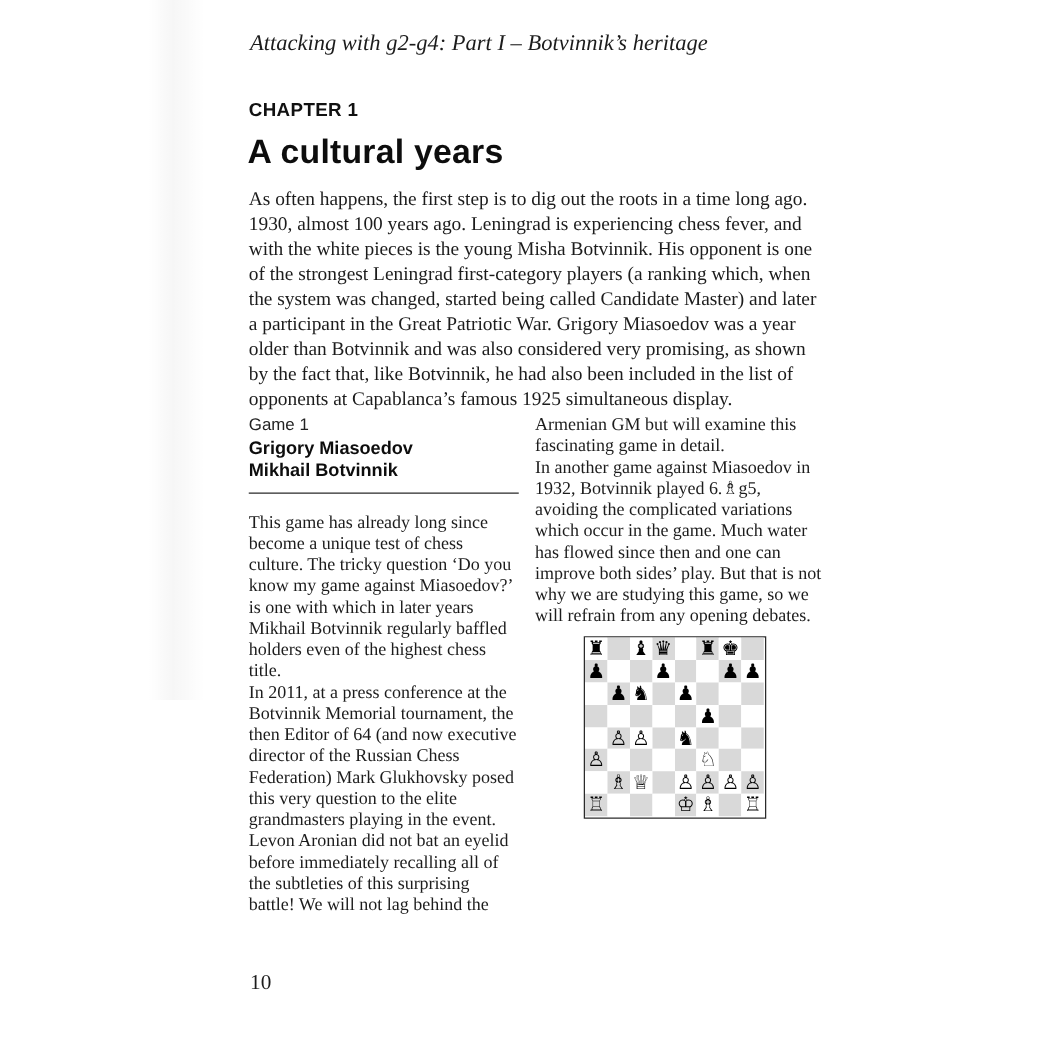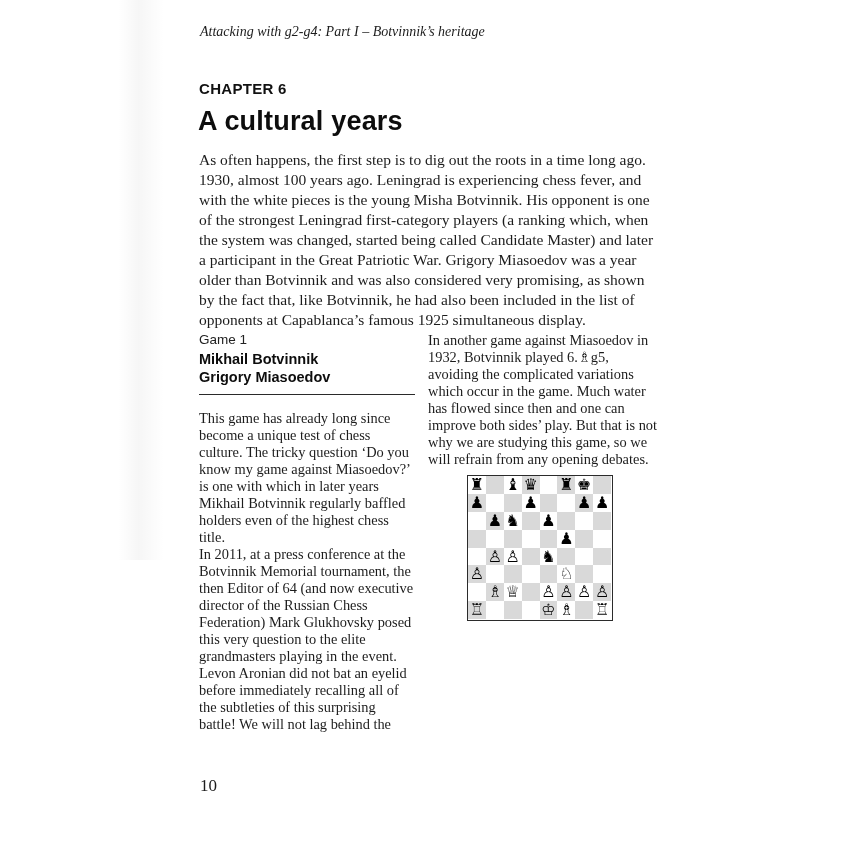--- a/index.html
+++ b/index.html
@@ -13,21 +13,21 @@
   }
   .page { position:absolute; inset:0; background:#ffffff; }
   
   .crease {
     position:absolute; left:118px; top:0; width:46px; height:560px;
     background:linear-gradient(90deg, rgba(0,0,0,0) 0%, rgba(0,0,0,0.035) 45%, rgba(0,0,0,0) 100%);
     pointer-events:none;
   }
   .running-header {
     position:absolute; left:200px; top:24px; width:460px;
-    font-style:italic; font-size:14px; color:#1c1c1c;
+    font-style:italic; font-size:18px; color:#1c1c1c;
   }
   .chapter-label {
     position:absolute; left:199px; top:80px;
     font-family:"Liberation Sans","DejaVu Sans",sans-serif;
     font-weight:bold; font-size:15px; letter-spacing:0.3px; color:#111;
   }
   .chapter-title {
     position:absolute; left:198px; top:106px; margin:0;
     font-family:"Liberation Sans","DejaVu Sans",sans-serif;
     font-weight:bold; font-size:27px; letter-spacing:0.2px; color:#0d0d0d;
@@ -91,38 +91,39 @@
   }
 </style>
 </head>
 <body>
 
 <div class="page">
   <div class="crease"></div>
 
   <div class="running-header">Attacking with g2-g4: Part I – Botvinnik’s heritage</div>
 
-  <div class="chapter-label">CHAPTER 6</div>
+  <div class="chapter-label">CHAPTER 1</div>
   <h1 class="chapter-title">A cultural years</h1>
 
   <p class="intro">As often happens, the first step is to dig out the roots in a time long ago. 1930, almost 100 years ago. Leningrad is experiencing chess fever, and with the white pieces is the young Misha Botvinnik. His opponent is one of the strongest Leningrad first-category players (a ranking which, when the system was changed, started being called Candidate Master) and later a participant in the Great Patriotic War. Grigory Miasoedov was a year older than Botvinnik and was also considered very promising, as shown by the fact that, like Botvinnik, he had also been included in the list of opponents at Capablanca’s famous 1925 simultaneous display.</p>
 
   <div class="columns">
     <div class="col-left">
       <div>
         <p class="game-label">Game 1</p>
+        <p class="player">Grigory Miasoedov</p>
         <p class="player">Mikhail Botvinnik</p>
-        <p class="player">Grigory Miasoedov</p>
         <hr class="rule">
       </div>
       <p class="colpara first">This game has already long since become a unique test of chess culture. The tricky question ‘Do you know my game against Miasoedov?’ is one with which in later years Mikhail Botvinnik regularly baffled holders even of the highest chess title.</p>
       <p class="colpara">In 2011, at a press conference at the Botvinnik Memorial tournament, the then Editor of 64 (and now executive director of the Russian Chess Federation) Mark Glukhovsky posed this very question to the elite grandmasters playing in the event. Levon Aronian did not bat an eyelid before immediately recalling all of the subtleties of this surprising battle! We will not lag behind the</p>
     </div>
 
     <div class="col-right">
+      <p class="colpara">Armenian GM but will examine this fascinating game in detail.</p>
       <p class="colpara">In another game against Miasoedov in 1932, Botvinnik played 6.♗g5, avoiding the complicated variations which occur in the game. Much water has flowed since then and one can improve both sides’ play. But that is not why we are studying this game, so we will refrain from any opening debates.</p>
 
       <div class="board-wrap">
         <div class="board">
             <div class="sq" style="background: rgb(255, 255, 255);">♜</div>
             <div class="sq" style="background: rgb(217, 217, 217);"></div>
             <div class="sq" style="background: rgb(255, 255, 255);">♝</div>
             <div class="sq" style="background: rgb(217, 217, 217);">♛</div>
             <div class="sq" style="background: rgb(255, 255, 255);"></div>
             <div class="sq" style="background: rgb(217, 217, 217);">♜</div>

